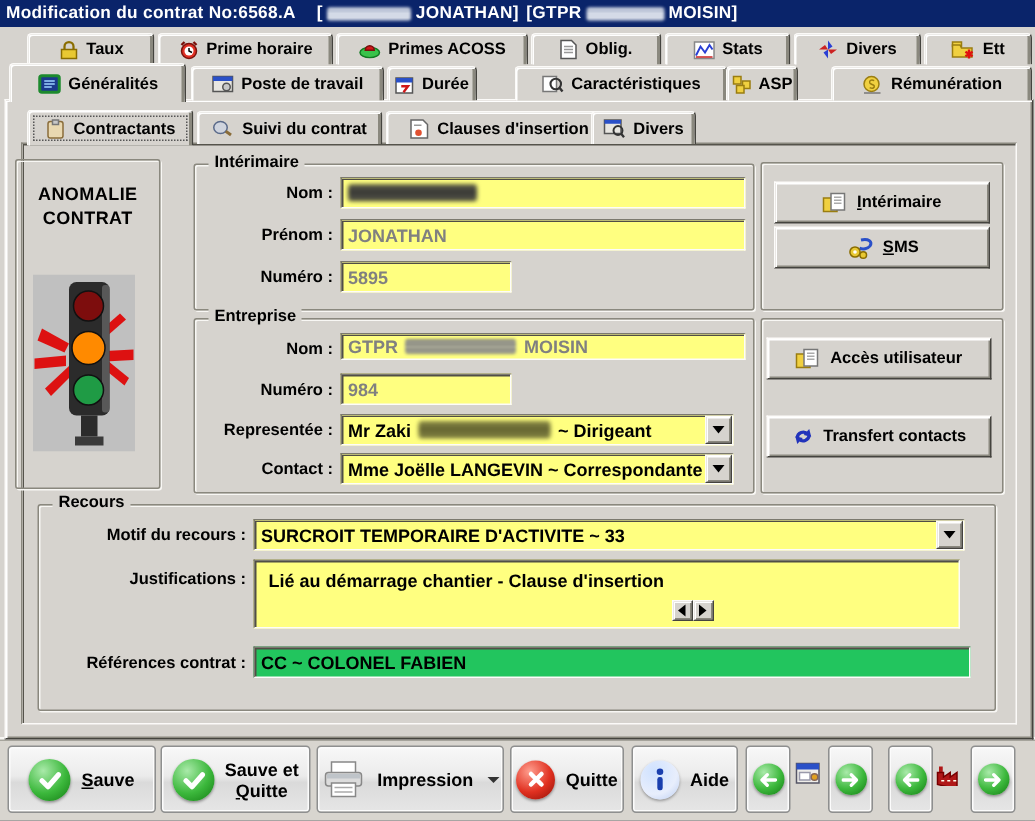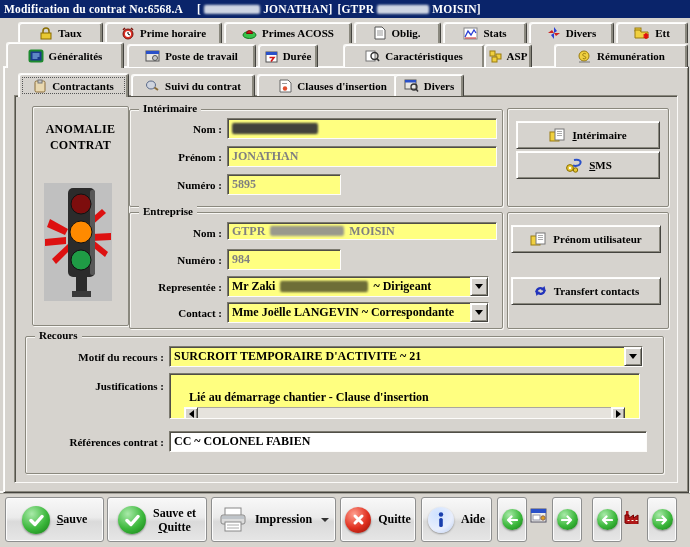--- a/index.html
+++ b/index.html
@@ -1,17 +1,17 @@
 <!DOCTYPE html>
 <html><head>
 <meta charset="utf-8">
 <style>
   html,body{margin:0;padding:0;background:#777;}
   .window{position:relative;width:690px;height:547px;background:#d6d3ce;
-    font-family:Liberation Serif, serif;font-weight:bold;font-size:11px;color:#000;overflow:hidden;}
+    font-family:Liberation Sans, sans-serif;font-weight:bold;font-size:11px;color:#000;overflow:hidden;}
   .abs{position:absolute;}
 
   
   .titlebar{left:0;top:0;width:690px;height:18px;background:#0a246a;color:#fff;
     display:flex;align-items:center;padding-left:4px;box-sizing:border-box;font-size:11.5px;letter-spacing:.2px;}
   .titlebar .sp{width:14px;}
   .smudge-light{display:inline-block;width:56px;height:9px;margin:0 3px;vertical-align:middle;border-radius:2px;
     background:repeating-linear-gradient(180deg,#e8ecf4 0 2px,#9aa6c0 2px 3px);filter:blur(1.1px);}
 
   
@@ -21,21 +21,21 @@
     box-shadow:inset 1px 1px 0 #55534b;}
   .groupbox{border:1px solid #8a887e;border-radius:2px;
     box-shadow:1px 1px 0 #f8f7f4, inset 1px 1px 0 #f8f7f4;}
   .gcap{position:absolute;background:#d6d3ce;padding:0 4px;line-height:11px;}
   .cbtn{background:#d6d3ce;border:1px solid;border-color:#fdfcfa #44433e #44433e #fdfcfa;
     box-shadow:inset 1px 1px 0 #fff, inset -1px -1px 0 #8a887e;
     display:flex;align-items:center;justify-content:center;gap:6px;cursor:default;}
   .field{background:#ffff80;border:1px solid;border-color:#7b796f #fdfcfa #fdfcfa #7b796f;
     box-shadow:inset 1px 1px 0 #504e46;box-sizing:border-box;display:flex;align-items:center;
     padding:0 4px;font-size:12px;overflow:hidden;white-space:nowrap;}
-  .white{background:#ffffff;}
+  .white{background:#22c55e;}
   .graytxt{color:#808080;}
   .label{text-align:right;line-height:14px;}
   .combo-arrow{width:16px;height:17px;margin-left:auto;background:#d6d3ce;border:1px solid;
     border-color:#fdfcfa #44433e #44433e #fdfcfa;box-shadow:inset 1px 1px 0 #fff, inset -1px -1px 0 #8a887e;
     display:flex;align-items:center;justify-content:center;flex:0 0 auto;}
   .tri-down{width:0;height:0;border-left:4px solid transparent;border-right:4px solid transparent;border-top:5px solid #000;}
   .tri-left{width:0;height:0;border-top:4px solid transparent;border-bottom:4px solid transparent;border-right:5px solid #000;}
   .tri-right{width:0;height:0;border-top:4px solid transparent;border-bottom:4px solid transparent;border-left:5px solid #000;}
 
   
@@ -265,21 +265,21 @@
           <rect x="1" y="1" width="11" height="2.5" fill="#2a50c8"></rect>
           <circle cx="10" cy="8" r="3" fill="none" stroke="#333" stroke-width="1.3"></circle>
           <path d="M12 10 14 12.5" stroke="#333" stroke-width="1.5"></path>
         </svg>
       </span>
     <span>Divers</span>
   </div>
 
   <div class="abs sunken" style="left:14px;top:95px;width:662px;height:386px;z-index:1"></div>
 
-  <div class="abs groupbox" style="left:32px;top:106px;width:95px;height:218px;z-index:2">
+  <div class="abs groupbox" style="left:10px;top:106px;width:95px;height:218px;z-index:2">
     <div class="anomaly-text" style="margin-top:14px">
       <div>ANOMALIE</div>
       <div>CONTRAT</div>
     </div>
     <div style="position:absolute;left:11px;top:76px">
       <svg width="68" height="118">
         <rect width="68" height="118" fill="#c0c0c0"></rect>
         <g fill="#dd1111">
           <polygon points="6,36 24,46 21,52 3,44"></polygon>
           <polygon points="1,56 22,54 22,61 1,63"></polygon>
@@ -375,47 +375,47 @@
 
   <div class="abs groupbox" style="left:507px;top:212px;width:160px;height:115px;z-index:2"></div>
   <div class="abs cbtn" style="left:511px;top:225px;width:148px;height:26px;z-index:3">
     <span class="icon">
         <svg width="17" height="14">
           <rect x="1" y="4" width="9" height="9" fill="#f0d040" stroke="#9a7d10"></rect>
           <rect x="6" y="1" width="9" height="11" fill="#fff" stroke="#777"></rect>
           <path d="M8 3.5h5M8 5.5h5M8 7.5h5" stroke="#aaa"></path>
         </svg>
       </span>
-    <span>Prénom utilisateur</span>
+    <span>Accès utilisateur</span>
   </div>
   <div class="abs cbtn" style="left:511px;top:277px;width:148px;height:26px;z-index:3">
     <span class="icon">
         <svg width="15" height="14">
           <path d="M3.5 8a4 4 0 0 1 7-2.5" stroke="#2233bb" stroke-width="2.2" fill="none"></path>
           <polygon points="11.5,2 12.8,7.2 7.8,6" fill="#2233bb"></polygon>
           <path d="M11.5 6a4 4 0 0 1-7 2.5" stroke="#2233bb" stroke-width="2.2" fill="none"></path>
           <polygon points="3.5,12 2.2,6.8 7.2,8" fill="#2233bb"></polygon>
         </svg>
       </span>
     <span>Transfert contacts</span>
   </div>
 
   <div class="abs groupbox" style="left:25px;top:336px;width:637px;height:136px;z-index:2"></div>
   <div class="abs gcap" style="left:35px;top:330px;z-index:3">Recours</div>
 
   <div class="abs label" style="left:30px;top:350px;width:134px;z-index:3">Motif du recours :</div>
   <div class="abs field" style="left:169px;top:346px;width:474px;height:21px;padding-right:0;z-index:3">
-    <span>SURCROIT TEMPORAIRE D'ACTIVITE ~ 21</span>
+    <span>SURCROIT TEMPORAIRE D'ACTIVITE ~ 33</span>
     <span class="combo-arrow">
         <span class="tri-down"></span>
       </span>
   </div>
 
   <div class="abs label" style="left:30px;top:379px;width:134px;z-index:3">Justifications :</div>
-  <div class="abs field" style="left:169px;top:373px;width:471px;height:46px;padding:14px;align-items:stretch;flex-direction:column;z-index:3">
+  <div class="abs field" style="left:169px;top:373px;width:471px;height:46px;padding:4px;align-items:stretch;flex-direction:row;z-index:3">
     <div style="padding:2px 5px">Lié au démarrage chantier -  Clause d'insertion</div>
     <div class="hscroll">
       <span class="sbtn">
           <span class="tri-left"></span>
         </span>
       <span class="strack"></span>
       <span class="sbtn">
           <span class="tri-right"></span>
         </span>
     </div>

